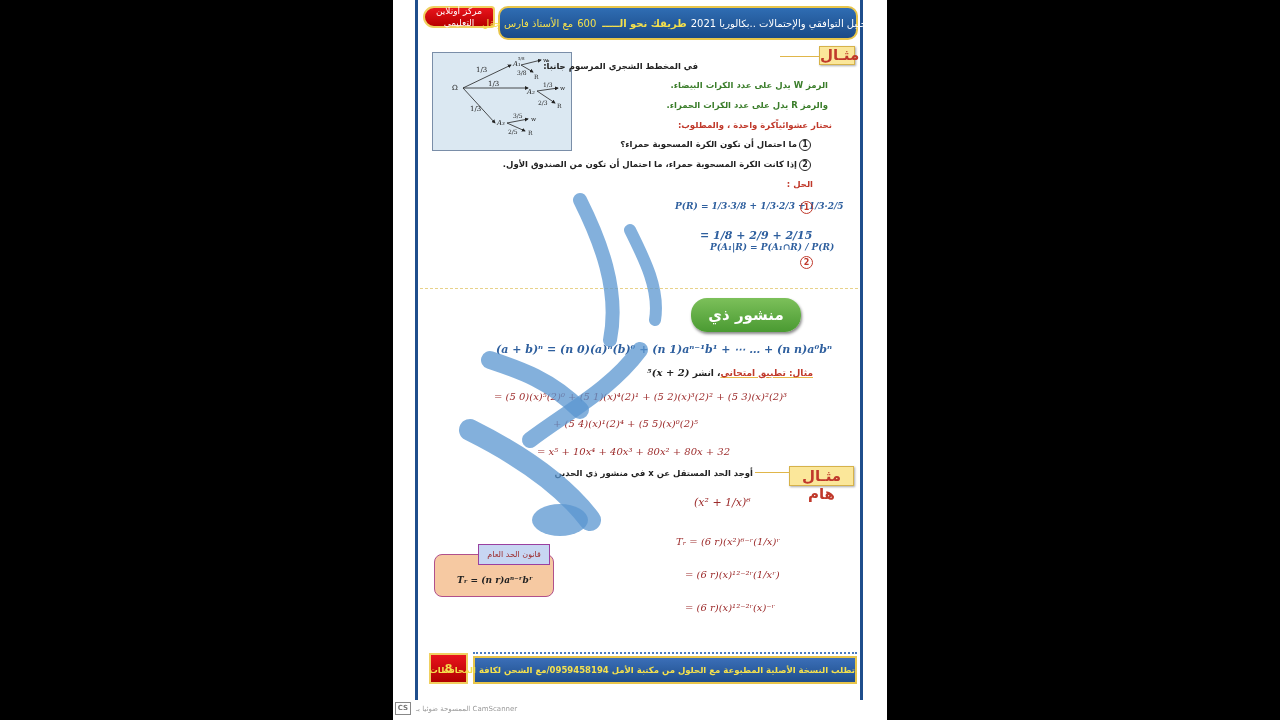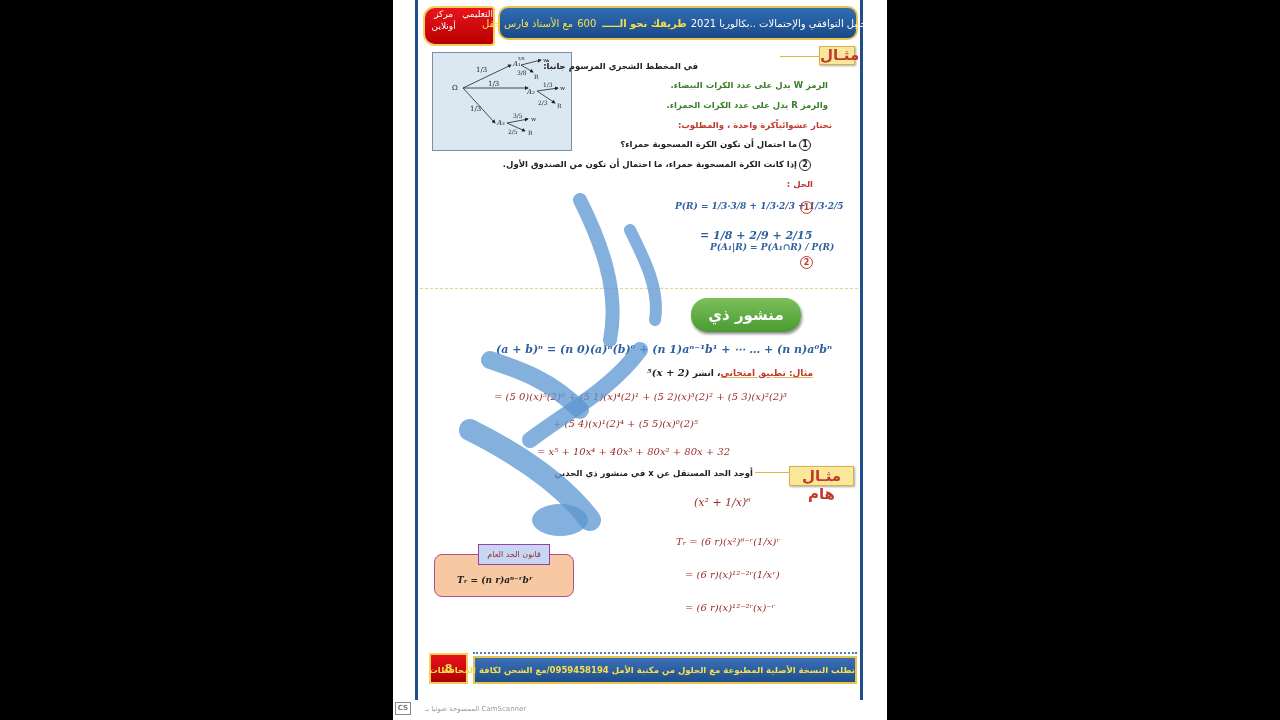--- a/index.html
+++ b/index.html
@@ -3,41 +3,41 @@
 <meta charset="utf-8">
 <style>
   html,body{margin:0;padding:0;}
   body{width:1280px;height:720px;background:#000;position:relative;overflow:hidden;font-family:"DejaVu Sans",sans-serif;}
   .page{position:absolute;left:393px;top:0;width:494px;height:720px;background:#fff;}
   .frame-l{position:absolute;left:415px;top:0;width:3px;height:700px;background:#1f4e8c;}
   .frame-r{position:absolute;left:860px;top:0;width:3px;height:700px;background:#1f4e8c;}
   .hdr{position:absolute;left:498px;top:6px;width:360px;height:34px;background:linear-gradient(#2f6db3,#1b4a87);border:2px solid #e8c54a;border-radius:10px;box-sizing:border-box;display:flex;align-items:center;justify-content:center;direction:rtl;font-size:10px;color:#fff;white-space:nowrap;}
   .hdr .y{color:#f4e04d;font-weight:bold;margin:4px 4px;}
   .hdr .y2{color:#f4e04d;margin:0 2px;}
-  .badge{position:absolute;left:423px;top:6px;width:72px;height:40px;background:linear-gradient(#e8141c,#b80000);border:2px solid #f0d060;border-radius:12px 4px 4px 12px;box-sizing:border-box;color:#fff;font-size:9px;text-align:center;display:flex;flex-direction:row;justify-content:center;line-height:12px;}
+  .badge{position:absolute;left:423px;top:6px;width:72px;height:22px;background:linear-gradient(#e8141c,#b80000);border:2px solid #f0d060;border-radius:12px 4px 4px 12px;box-sizing:border-box;color:#fff;font-size:9px;text-align:center;display:flex;flex-direction:column;justify-content:center;line-height:12px;}
   .tag{position:absolute;background:#fbe79a;border:1px solid #d6b24a;color:#c0392b;font-size:15px;font-weight:bold;text-align:center;box-shadow:1px 1px 2px #aaa;}
   .tagline{position:absolute;height:1px;background:#e0b64a;}
   .tree{position:absolute;left:432px;top:52px;width:140px;height:99px;background:#dbe8f2;border:1px solid #7a8ea8;box-sizing:border-box;}
   .rtl{position:absolute;direction:rtl;text-align:right;font-size:8.5px;white-space:nowrap;font-weight:bold;}
   .black{color:#222;}
   .green{color:#3a7d2a;}
   .red{color:#c0392b;}
   .num{display:inline-block;width:10px;height:10px;border:1px solid #222;border-radius:50%;font-size:8px;text-align:center;line-height:10px;margin-left:2px;}
   .math{position:absolute;font-family:"DejaVu Serif",serif;font-style:italic;white-space:nowrap;}
   .mblue{color:#2e5f9e;font-weight:bold;}
   .mred{color:#9c2a2a;}
   .circ{position:absolute;width:11px;height:11px;border:1.5px solid #c0392b;border-radius:50%;color:#c0392b;font-size:8px;font-weight:bold;text-align:center;line-height:11px;}
   .divider{position:absolute;left:420px;top:288px;width:438px;border-top:1px dashed #e8d28a;}
   .sectitle{position:absolute;left:691px;top:298px;width:110px;height:34px;background:linear-gradient(#7cc05a,#4a9a32);border-radius:16px;color:#fff;font-size:15px;font-weight:bold;direction:rtl;text-align:center;line-height:34px;box-shadow:1px 2px 3px #888;}
-  .ruleBox{position:absolute;left:434px;top:554px;width:140px;height:43px;background:#f6c9a2;border:1px solid #b0508c;border-radius:8px;box-sizing:border-box;}
+  .ruleBox{position:absolute;left:434px;top:554px;width:120px;height:43px;background:#f6c9a2;border:1px solid #b0508c;border-radius:8px;box-sizing:border-box;}
   .ruleTag{position:absolute;left:478px;top:544px;width:70px;height:19px;background:#c7d6f2;border:1px solid #9a40a0;color:#9c2a2a;font-size:8px;font-weight:normal;text-align:center;line-height:19px;direction:rtl;}
   .footer{position:absolute;left:473px;top:656px;width:384px;height:28px;background:linear-gradient(#3b6fb8,#1f4e8c);border:2px solid #e8c54a;box-sizing:border-box;color:#f4e04d;font-size:8.5px;font-weight:bold;direction:rtl;text-align:center;line-height:24px;white-space:nowrap;}
   .wave{position:absolute;left:473px;top:652px;width:384px;border-top:2px dotted #4a7cc0;}
   .pgnum{position:absolute;left:429px;top:653px;width:39px;height:31px;background:linear-gradient(#e8141c,#b00000);border:2px solid #f0d060;box-sizing:border-box;color:#f4e04d;font-size:11px;font-weight:bold;text-align:center;line-height:27px;}
-  .cs{position:absolute;left:395px;top:702px;font-size:7px;color:#999;display:flex;align-items:center;gap:14px;}
+  .cs{position:absolute;left:395px;top:702px;font-size:7px;color:#999;display:flex;align-items:center;gap:5px;}
   .cs .logo{width:14px;height:11px;border:1px solid #888;font-size:7px;color:#777;text-align:center;line-height:11px;font-weight:bold;}
   .wm{position:absolute;left:430px;top:180px;width:300px;height:380px;pointer-events:none;}
 </style>
 </head>
 <body>
 
 <div class="page"></div>
 <div class="frame-l"></div>
 <div class="frame-r"></div>
 

